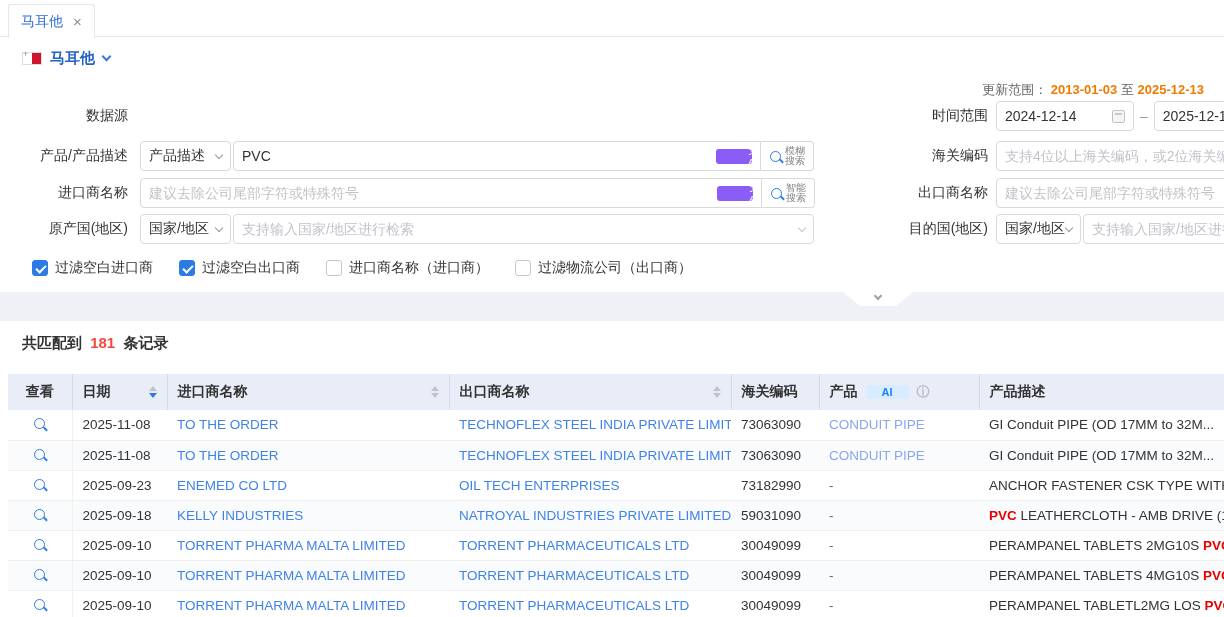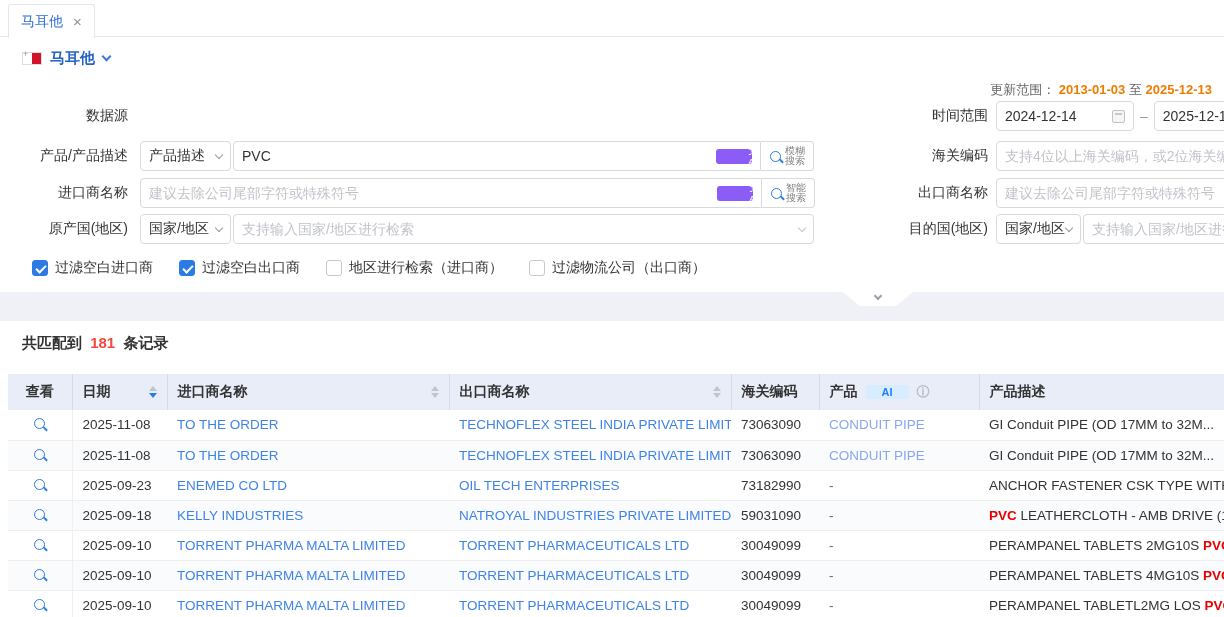--- a/index.html
+++ b/index.html
@@ -19,21 +19,21 @@
   .flag { width:20px; height:13px; display:flex; border:1px solid #ddd; }
   .flag .w { width:50%; background:#fff; position:relative; }
   .flag .w::before { content:'+'; position:absolute; left:0px; top:-4px; color:#9a9a9a; font-size:9px; }
   .flag .r { width:50%; background:#cf142b; }
   .country-name { color:#2563c9; font-weight:bold; font-size:15px; }
   .chev { display:inline-block; width:7px; height:7px; border-right:2px solid #3b79d8;
     border-bottom:2px solid #3b79d8; transform:rotate(45deg); margin-top:-3px; }
 
   
   .filter-panel { position:relative; background:#fff; height:213px; }
-  .update-range { position:absolute; top:2px; right:12px; font-size:13px; color:#666; }
+  .update-range { position:absolute; top:2px; right:20px; font-size:13px; color:#666; }
   .update-range b { color:#ef7b00; font-weight:bold; }
   .frow { position:absolute; left:0; width:100%; height:30px; display:flex; align-items:center; }
   .flabel { width:128px; text-align:right; flex:0 0 128px; color:#333; }
   .rgroup { position:absolute; left:902px; top:0; height:30px; display:flex; align-items:center; }
   .rlabel { width:86px; text-align:right; flex:0 0 86px; color:#333; }
   .ctrl-gap { width:12px; flex:0 0 12px; }
   .rgap { width:8px; flex:0 0 8px; }
 
   .toggle-group { display:flex; border:1px solid #d9d9d9; border-radius:4px; overflow:hidden; height:29px; }
   .toggle { padding:0 14px; display:flex; align-items:center; font-size:14px; background:#fff; cursor:pointer; }
@@ -226,21 +226,21 @@
     <div class="cbitem">
       <span class="cb on"></span>
       <span>过滤空白进口商</span>
     </div>
     <div class="cbitem">
       <span class="cb on"></span>
       <span>过滤空白出口商</span>
     </div>
     <div class="cbitem">
       <span class="cb"></span>
-      <span>地区进行检索（进口商）</span>
+      <span>进口商名称（进口商）</span>
     </div>
     <div class="cbitem">
       <span class="cb"></span>
       <span>过滤物流公司（出口商）</span>
     </div>
   </div>
 </div>
 
 <div class="gap">
   <div class="collapse-tab">

